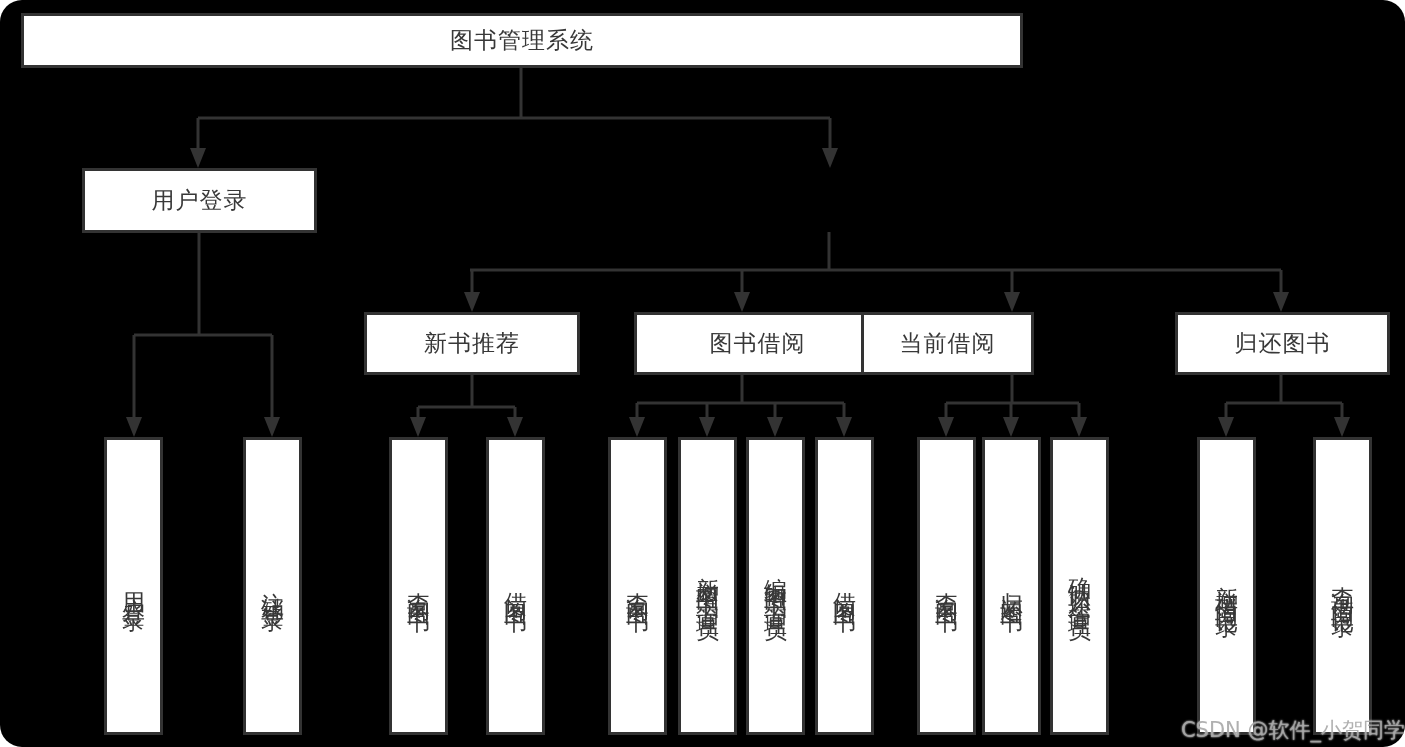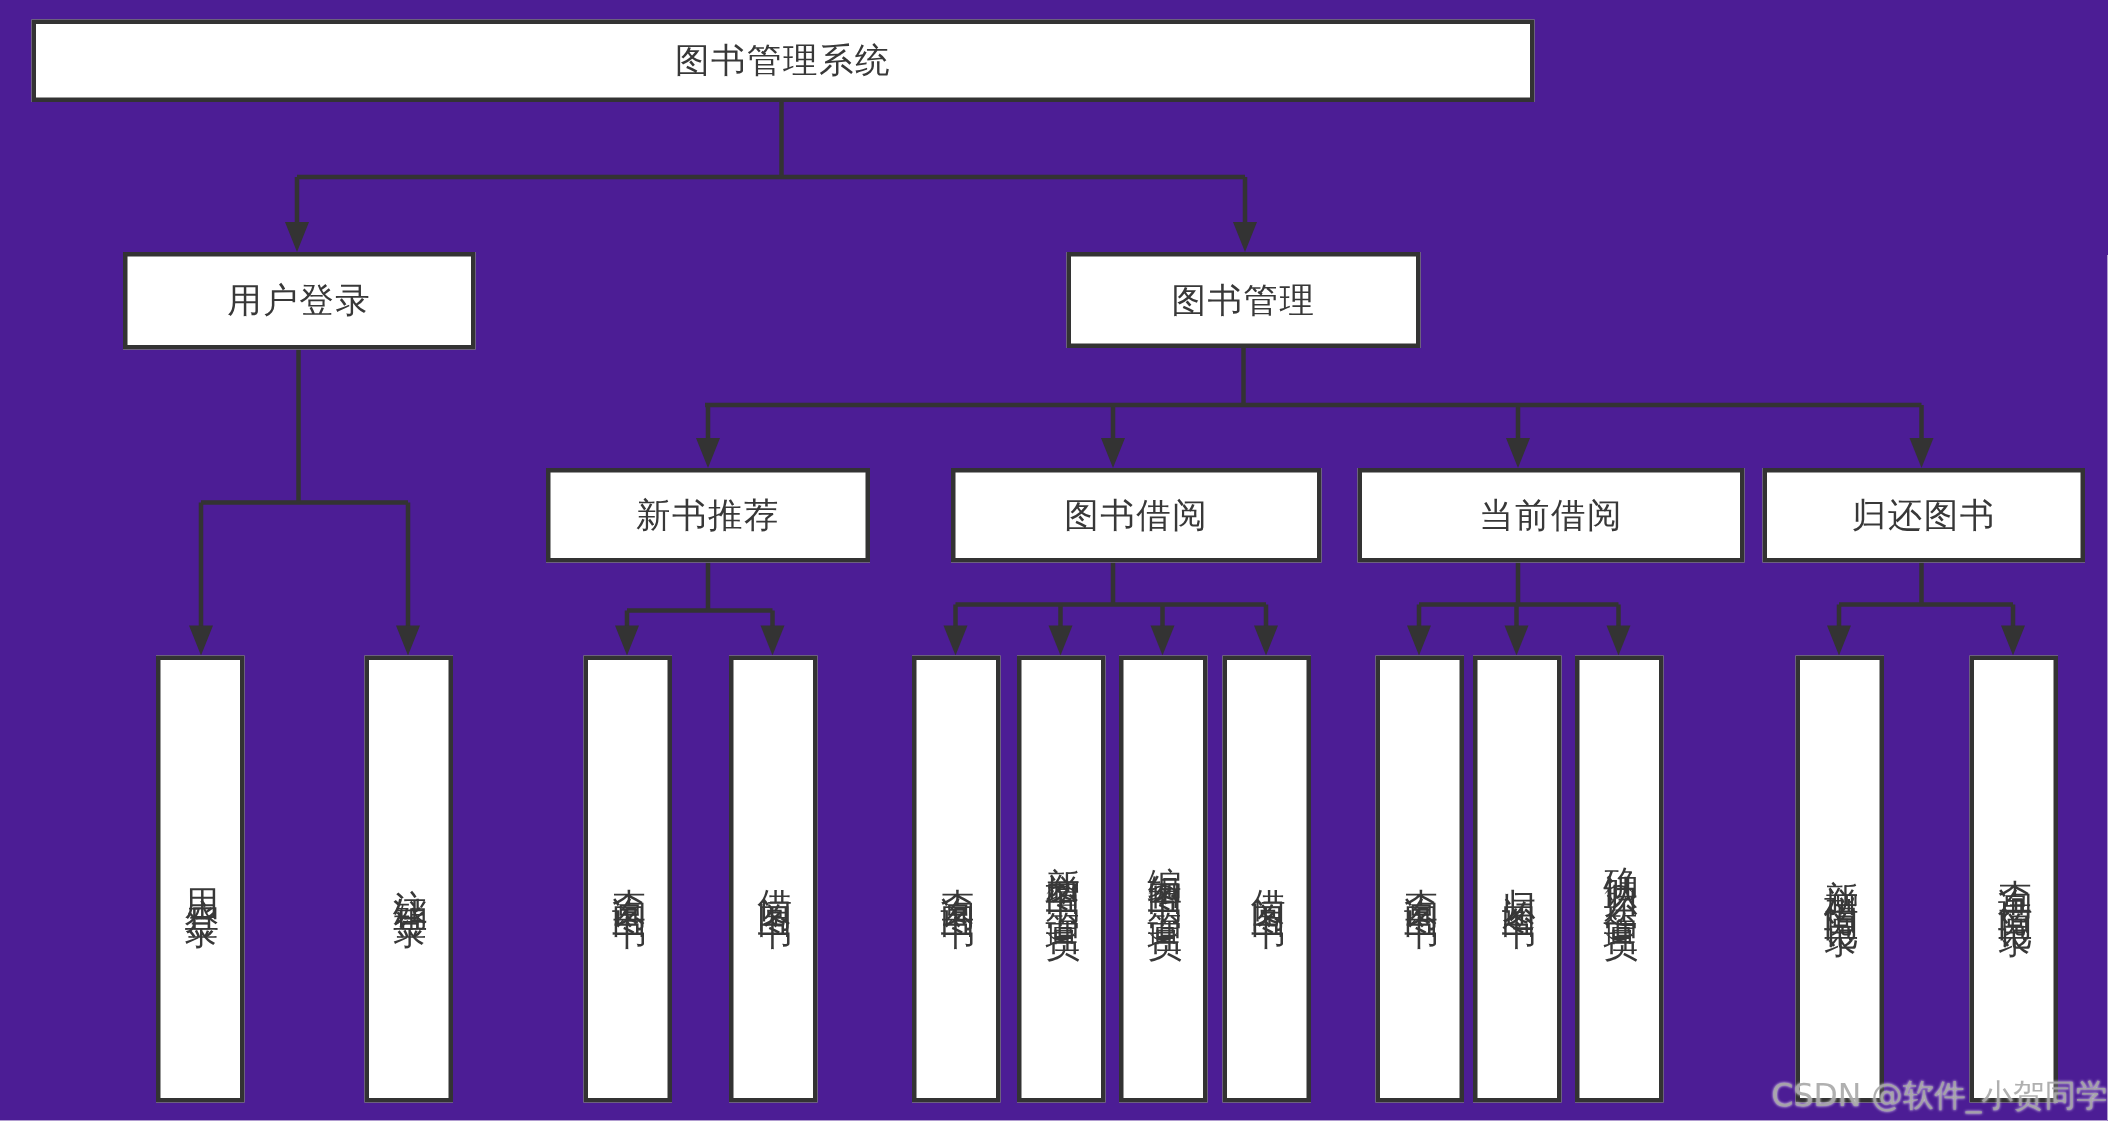--- a/index.html
+++ b/index.html
@@ -5,22 +5,23 @@
   html, body {
     margin: 0;
     padding: 0;
     background: #ffffff;
     font-family: "DejaVu Sans", "Liberation Sans", sans-serif;
   }
   .canvas {
     position: relative;
     width: 1405px;
     height: 747px;
-    background: #4c1d95;
+    background: #000000;
     overflow: hidden;
+    border-radius: 22px;
   }
   .connector-layer {
     position: absolute;
     left: 0; top: 0;
     width: 1405px; height: 747px;
     pointer-events: none;
   }
   .box {
     position: absolute;
     box-sizing: border-box;
@@ -33,21 +34,21 @@
     text-align: center;
     font-size: 23px;
     letter-spacing: 1px;
   }
   .root  { left: 21px;  top: 13px;  width: 1002px; height: 55px; }
   .lvl2a { left: 82px;  top: 168px; width: 235px;  height: 65px; }
   .lvl2b { left: 711px; top: 168px; width: 236px;  height: 64px; }
   .lvl3  { top: 312px; height: 63px; }
   .m0 { left: 364px;  width: 216px; }
   .m1 { left: 634px;  width: 247px; }
-  .m2 { left: 905px;  width: 258px; }
+  .m2 { left: 861px;  width: 173px; }
   .m3 { left: 1175px; width: 215px; }
   .leaf {
     top: 437px;
     width: 59px;
     height: 298px;
     writing-mode: vertical-rl;
     text-orientation: mixed;
     letter-spacing: 6px;
     font-size: 23px;
     line-height: 1;
@@ -99,21 +100,20 @@
       <polygon points="1003,417 1019,417 1011,437"></polygon>
       <polygon points="1071,417 1087,417 1079,437"></polygon>
       <polygon points="1218,417 1234,417 1226,437"></polygon>
       <polygon points="1334,417 1350,417 1342,437"></polygon>
     </g>
   </svg>
 
   <div class="box root">图书管理系统</div>
 
   <div class="box lvl2a">用户登录</div>
-  <div class="box lvl2b">图书管理</div>
 
   <div class="box lvl3 m0">新书推荐</div>
   <div class="box lvl3 m1">图书借阅</div>
   <div class="box lvl3 m2">当前借阅</div>
   <div class="box lvl3 m3">归还图书</div>
 
   <div class="box leaf" style="left:104px">用户登录</div>
   <div class="box leaf" style="left:243px">注销登录</div>
   <div class="box leaf" style="left:389px">查询图书</div>
   <div class="box leaf" style="left:486px">借阅图书</div>

